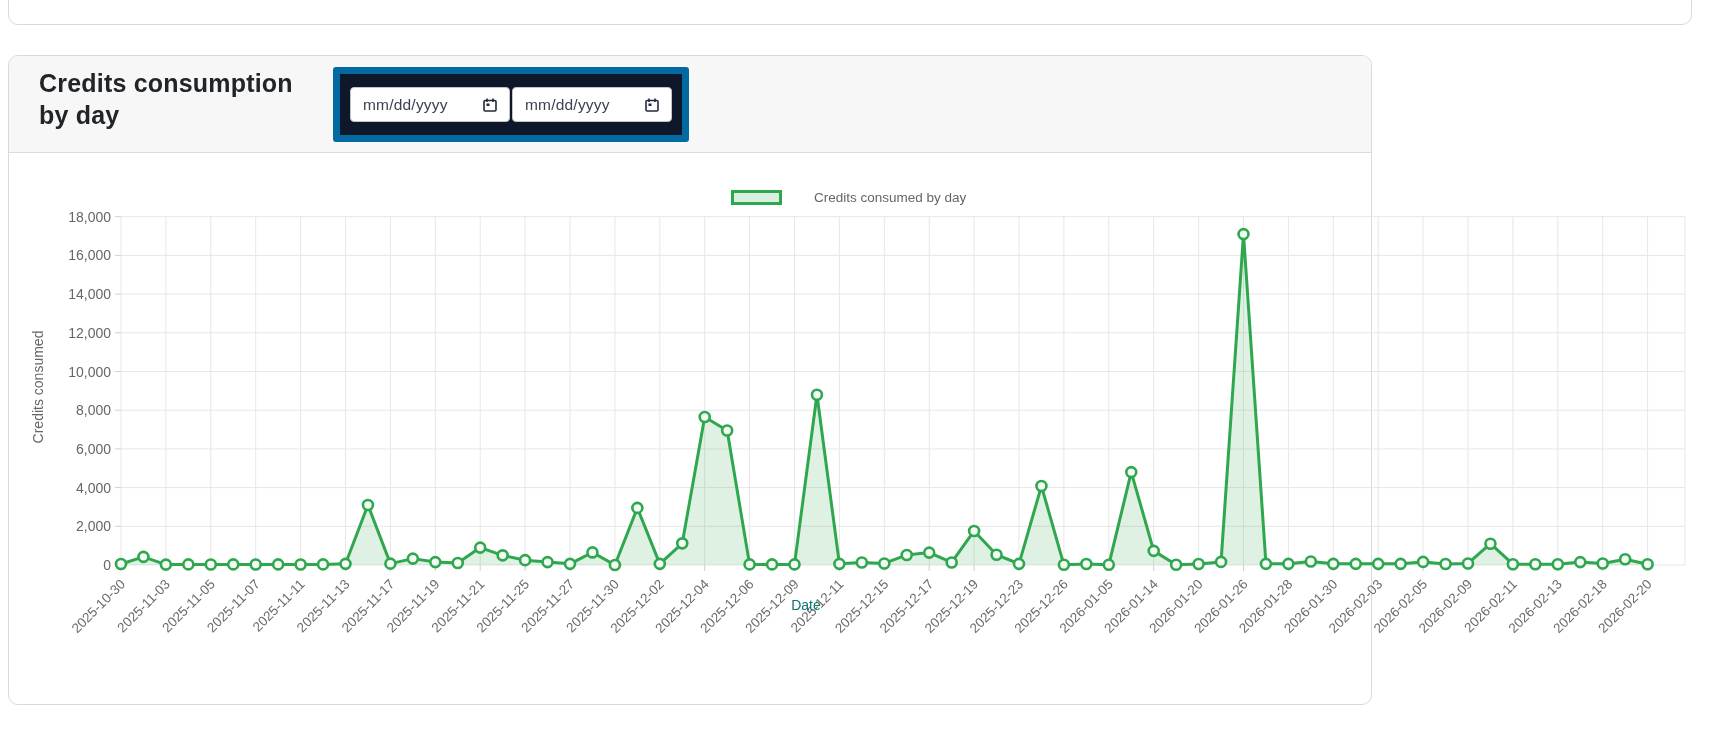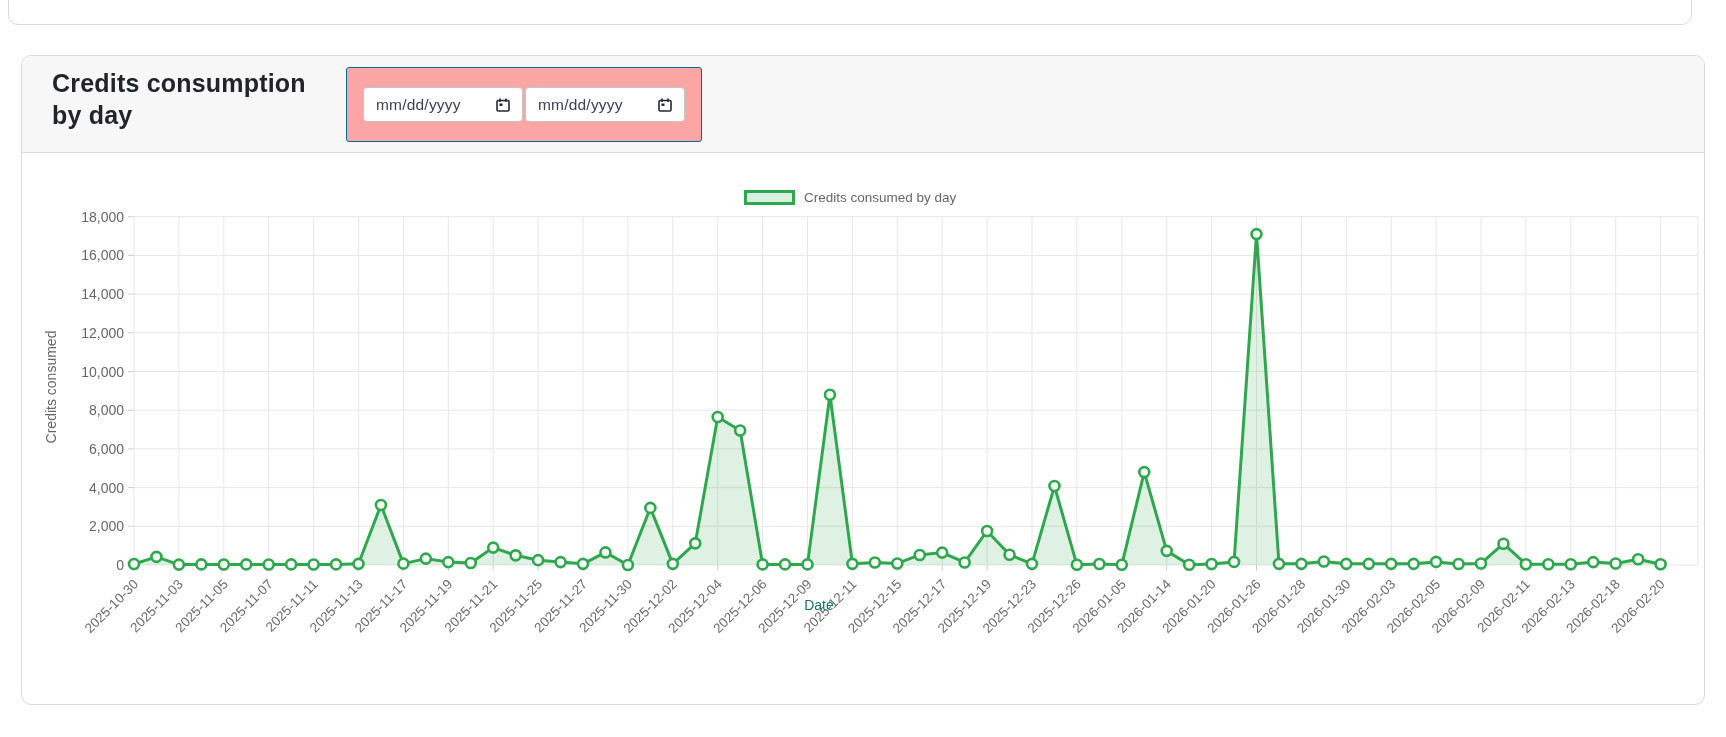--- a/index.html
+++ b/index.html
@@ -4,52 +4,52 @@
 <style>
   * { box-sizing: border-box; margin: 0; padding: 0; }
   html,body { width:1726px; height:737px; background:#ffffff; font-family:"Liberation Sans", sans-serif; overflow:hidden; }
 
   .top-strip {
     position:absolute; left:8px; top:-22px; width:1684px; height:47px;
     background:#fff; border:1px solid #d9d9d9; border-radius:10px;
   }
 
   .card {
-    position:absolute; left:21px; top:55px; width:1684px; height:650px;
+    position:absolute; left:8px; top:55px; width:1364px; height:650px;
     background:#fff; border:1px solid #d9d9d9; border-radius:10px;
   }
   .card-header {
     position:relative; height:97px; background:#f7f7f7;
     border-bottom:1px solid #dcdcdc; border-radius:9px 9px 0 0;
   }
   .card-title {
     position:absolute; left:30px; top:11px; width:290px;
     font-size:25px; font-weight:700; color:#212529; line-height:1.28;
     letter-spacing:0.2px;
   }
   .date-highlight {
     position:absolute; left:324px; top:11px; width:356px; height:75px;
-    background:#fca5a5; border:1px solid #0369a1; border-radius:3px;
+    background:#0f172a; border:7px solid #0369a1; border-radius:3px;
     display:flex; align-items:center; justify-content:center; gap:2px;
   }
   .date-input {
     width:160px; height:35px; background:#fff; border:1px solid #c4c4c4;
     border-radius:4px; display:flex; align-items:center;
     padding:0 10px 0 12px; cursor:text;
   }
   .date-input .ph {
     flex:1; font-size:15.5px; color:#3b4252; letter-spacing:0.2px;
   }
   .cal-btn { width:18px; height:18px; display:flex; align-items:center; justify-content:center; cursor:pointer; }
 
   .card-body { position:relative; height:551px; }
   .chart-svg { position:absolute; left:0; top:0; width:1682px; height:551px; }
 
   .legend {
-    position:absolute; left:722px; top:37px; display:flex; align-items:center; cursor:pointer;
+    position:absolute; left:722px; top:37px; display:flex; align-items:center; cursor:pointer;gap:23px;
   }
   .legend-swatch {
     width:51px; height:15px; background:rgba(47,167,78,0.18);
     border:3px solid #2fa74e; margin-right:9px;
   }
   .legend-label { font-size:13.5px; color:#666666; }
 
   .x-axis-title {
     position:absolute; left:797px; top:444px; transform:translateX(-50%);
     font-size:14px; color:#0f766e;

